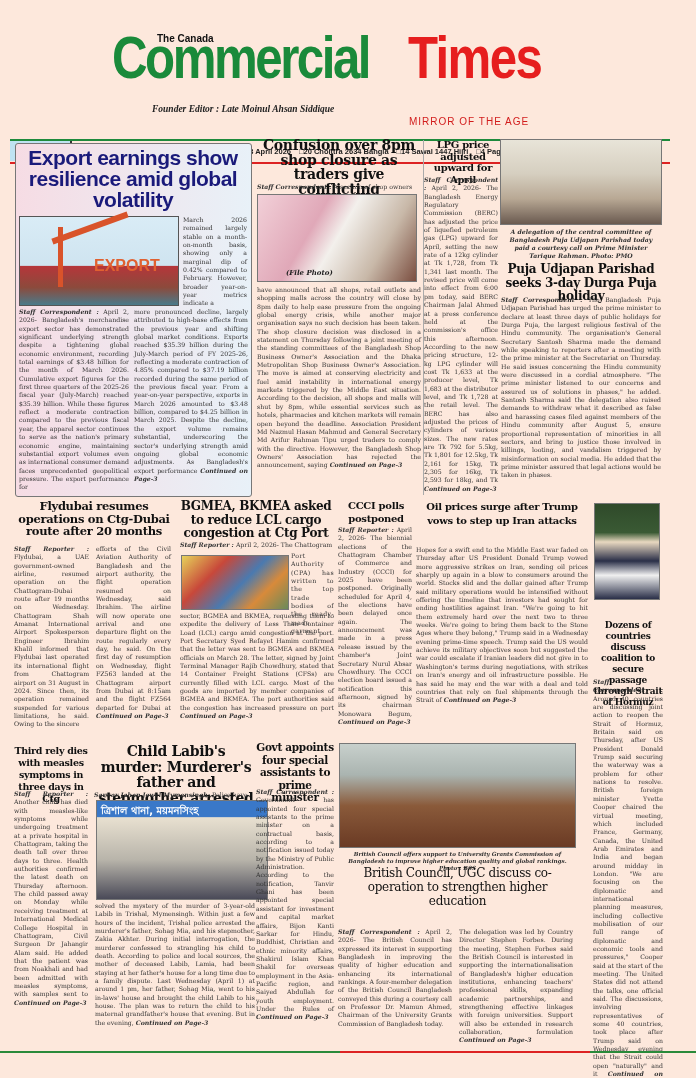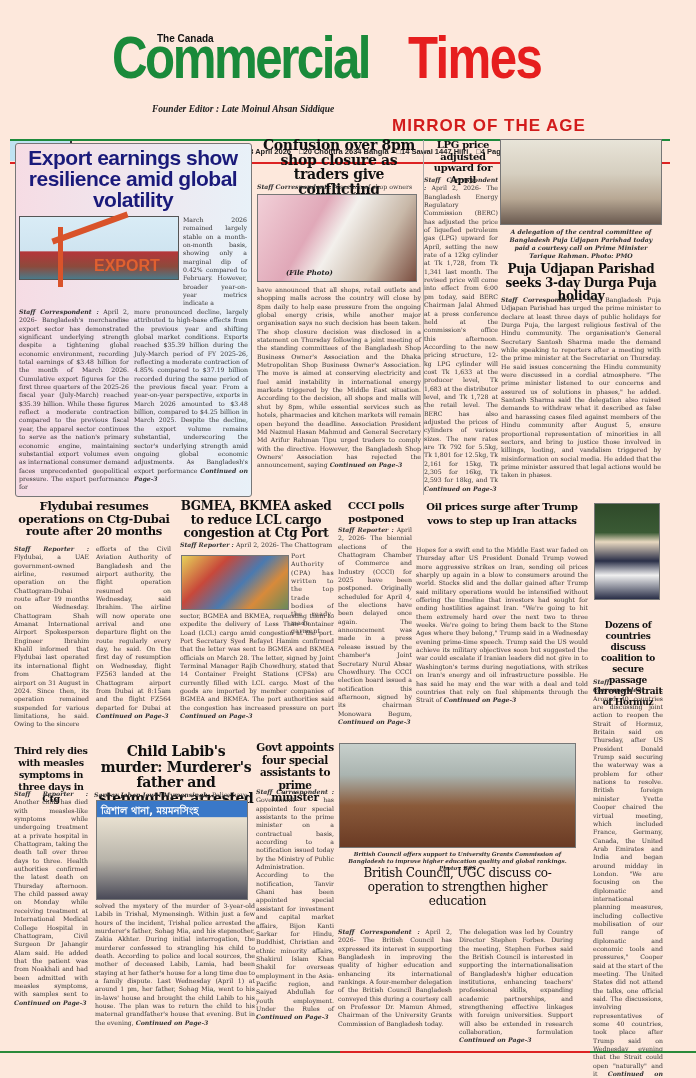--- a/index.html
+++ b/index.html
@@ -3,30 +3,30 @@
 <meta charset="utf-8">
 <style>
 *{box-sizing:border-box;margin:0;padding:0}
 html,body{width:696px;height:1078px;overflow:hidden}
 body{background:#fde8dc;font-family:"DejaVu Serif",serif;color:#2a2a2a;position:relative}
 .abs{position:absolute}
 .mast-daily{left:157px;top:33px;font-family:"Liberation Sans",sans-serif;font-weight:bold;font-size:10px;color:#111}
 .mast-commercial{left:112px;top:28px;font-family:"Liberation Sans",sans-serif;font-weight:bold;font-size:60px;color:#1a8a3a;letter-spacing:-3px;transform:scaleX(0.82);transform-origin:left top;line-height:1}
 .mast-times{left:408px;top:28px;font-family:"Liberation Sans",sans-serif;font-weight:bold;font-size:60px;color:#e61e1e;letter-spacing:-2px;transform:scaleX(0.82);transform-origin:left top;line-height:1}
 .mast-founder{left:152px;top:104px;font-family:Liberation Serif, serif;font-style:italic;font-weight:bold;font-size:9.5px;color:#222}
-.mast-mirror{left:392px;top:116px;font-family:"Liberation Sans",sans-serif;font-weight:bold;font-size:17px;color:#d21c1c;letter-spacing:1px}
+.mast-mirror{left:409px;top:116px;font-family:"Liberation Sans",sans-serif;font-weight:normal;font-size:10px;color:#d21c1c;letter-spacing:1px}
 .green-line{left:10px;top:140px;width:660px;height:2px;background:#1e8a3c}
 .red-line{left:10px;top:164px;width:660px;height:2px;background:#d22}
 .infobar{left:10px;top:143px;width:660px;height:20px;display:flex;align-items:center}
 .friday{background:#bfe3f2;color:#1a2f8a;font-family:"Liberation Sans",sans-serif;font-weight:bold;font-size:14px;padding:0 6px;height:20px;line-height:20px;border-right:2px solid #333;width:62px}
 .info-items{display:flex;gap:8px;padding-left:6px;font-family:"Liberation Sans",sans-serif;font-weight:bold;font-size:7.5px;color:#222}
 .info-items span::before{content:"\25A1 ";font-weight:normal}
 .export-box{left:15px;top:143px;width:237px;height:354px;border:1px solid #777;border-radius:3px;background:linear-gradient(90deg,#f6dce4,#e8f1f8)}
 .export-head{left:20px;top:145px;width:228px;text-align:center;font-family:"Liberation Sans",sans-serif;font-weight:bold;font-size:21px;line-height:21px;color:#1a1a7a;letter-spacing:-0.5px}
-.export-photo{left:19px;top:216px;width:160px;height:64px;background:linear-gradient(180deg,#d9ecf6 0%,#cfe4f0 55%,#b5363a 56%,#8c4a3c 80%,#4a7a8a 100%);border:1px solid #555}
+.export-photo{left:19px;top:216px;width:160px;height:90px;background:linear-gradient(180deg,#d9ecf6 0%,#cfe4f0 55%,#b5363a 56%,#8c4a3c 80%,#4a7a8a 100%);border:1px solid #555}
 .export-photo .lbl{position:absolute;left:74px;top:40px;font-family:"Liberation Sans",sans-serif;font-weight:bold;font-size:16px;color:#e06030}
 .crane{position:absolute;left:30px;top:8px;width:80px;height:6px;background:#d9532a;transform:rotate(-20deg)}
 .crane2{position:absolute;left:38px;top:10px;width:5px;height:60px;background:#d9532a}
 .txt{font-size:6.2px;line-height:8.35px;text-align:justify;font-family:"DejaVu Serif",serif;color:#333}
 .txt i.by{font-style:italic;font-weight:bold}
 .cont{font-style:italic;font-weight:bold;font-size:6.2px}
 .headline{font-family:"DejaVu Serif",serif;font-weight:bold;color:#111;text-align:center;letter-spacing:-0.3px}
 .vline{background:#aaa;width:1px}
 .caption{font-family:"DejaVu Serif",serif;font-style:italic;font-weight:bold;font-size:6.2px;text-align:center;line-height:8px;color:#333}
 .shop-photo{left:257px;top:194px;width:160px;height:88px;background:linear-gradient(120deg,#f2d0d8 0%,#e0a8b8 35%,#f3f0ec 50%,#c8b8a8 75%,#7b4e40 100%);border:1px solid #777}
@@ -109,21 +109,21 @@
 
 <div class="abs woman-photo"></div>
 <div class="abs headline" style="left:592px;top:620px;width:72px;font-size:9px;line-height:11px">Dozens of countries discuss coalition to secure passage through Strait of Hormuz</div>
 <div class="abs txt" style="left:593px;top:678px;width:70px"><i class="by">Staff Correspondent :</i> <span>Around 40 countries are discussing joint action to reopen the Strait of Hormuz, Britain said on Thursday, after US President Donald Trump said securing the waterway was a problem for other nations to resolve. British foreign minister Yvette Cooper chaired the virtual meeting, which included France, Germany, Canada, the United Arab Emirates and India and began around midday in London. "We are focusing on the diplomatic and international planning measures, including collective mobilisation of our full range of diplomatic and economic tools and pressures," Cooper said at the start of the meeting. The United States did not attend the talks, one official said. The discussions, involving representatives of some 40 countries, took place after Trump said on Wednesday evening that the Strait could open "naturally" and it</span> <i class="cont">Continued on Page-3</i></div>
 
 <div class="abs headline" style="left:12px;top:745px;width:78px;font-size:9.5px;line-height:12px">Third rely dies with measles symptoms in three days in Ctg</div>
 <div class="abs txt" style="left:14px;top:790px;width:74px"><i class="by">Staff Reporter :</i> <span>Another child has died with measles-like symptoms while undergoing treatment at a private hospital in Chattogram, taking the death toll over three days to three. Health authorities confirmed the latest death on Thursday afternoon. The child passed away on Monday while receiving treatment at International Medical College Hospital in Chattogram, Civil Surgeon Dr Jahangir Alam said. He added that the patient was from Noakhali and had been admitted with measles symptoms, with samples sent to</span> <i class="cont">Continued on Page-3</i></div>
 
 <div class="abs headline" style="left:96px;top:744px;width:160px;font-size:14px;line-height:15.5px">Child Labib's murder: Murderer's father and stepmother arrested</div>
 <div class="abs txt" style="left:94px;top:791px;width:160px"><i class="by">Sarwar Jahan Jewel Mymensingh:</i> <span>Police have</span></div>
-<div class="abs police-photo" style="left:96px;width:152px">
+<div class="abs police-photo" style="left:96px;width:172px">
     <div class="sign">ত্রিশাল থানা, ময়মনসিংহ</div>
   </div>
 <div class="abs txt" style="left:95px;top:902px;width:160px"><span>solved the mystery of the murder of 3-year-old Labib in Trishal, Mymensingh. Within just a few hours of the incident, Trishal police arrested the murderer's father, Sohag Mia, and his stepmother, Zakia Akhter. During initial interrogation, the murderer confessed to strangling his child to death. According to police and local sources, the mother of deceased Labib, Lamia, had been staying at her father's house for a long time due to a family dispute. Last Wednesday (April 1) at around 1 pm, her father, Sohag Mia, went to his in-laws' house and brought the child Labib to his house. The plan was to return the child to his maternal grandfather's house that evening. But in the evening,</span> <i class="cont">Continued on Page-3</i></div>
 
 <div class="abs headline" style="left:254px;top:741px;width:82px;font-size:10.5px;line-height:12.5px">Govt appoints four special assistants to prime minister</div>
 <div class="abs txt" style="left:256px;top:788px;width:78px"><i class="by">Staff Correspondent :</i> <span>Government has appointed four special assistants to the prime minister on a contractual basis, according to a notification issued today by the Ministry of Public Administration. According to the notification, Tanvir Ghani has been appointed special assistant for investment and capital market affairs, Bijon Kanti Sarkar for Hindu, Buddhist, Christian and ethnic minority affairs, Shakirul Islam Khan Shakil for overseas employment in the Asia-Pacific region, and Saiyed Abdullah for youth employment. Under the Rules of</span> <i class="cont">Continued on Page-3</i></div>
 
 <div class="abs bc-photo"></div>
 <div class="abs caption" style="left:339px;top:851px;width:237px;font-size:5.6px;line-height:7px">British Council offers support to University Grants Commission of Bangladesh to improve higher education quality and global rankings. Photo : BSS</div>
 <div class="abs headline" style="left:339px;top:866px;width:237px;font-size:12px;line-height:14px;font-weight:normal;color:#111">British Council, UGC discuss co-operation to strengthen higher education</div>

